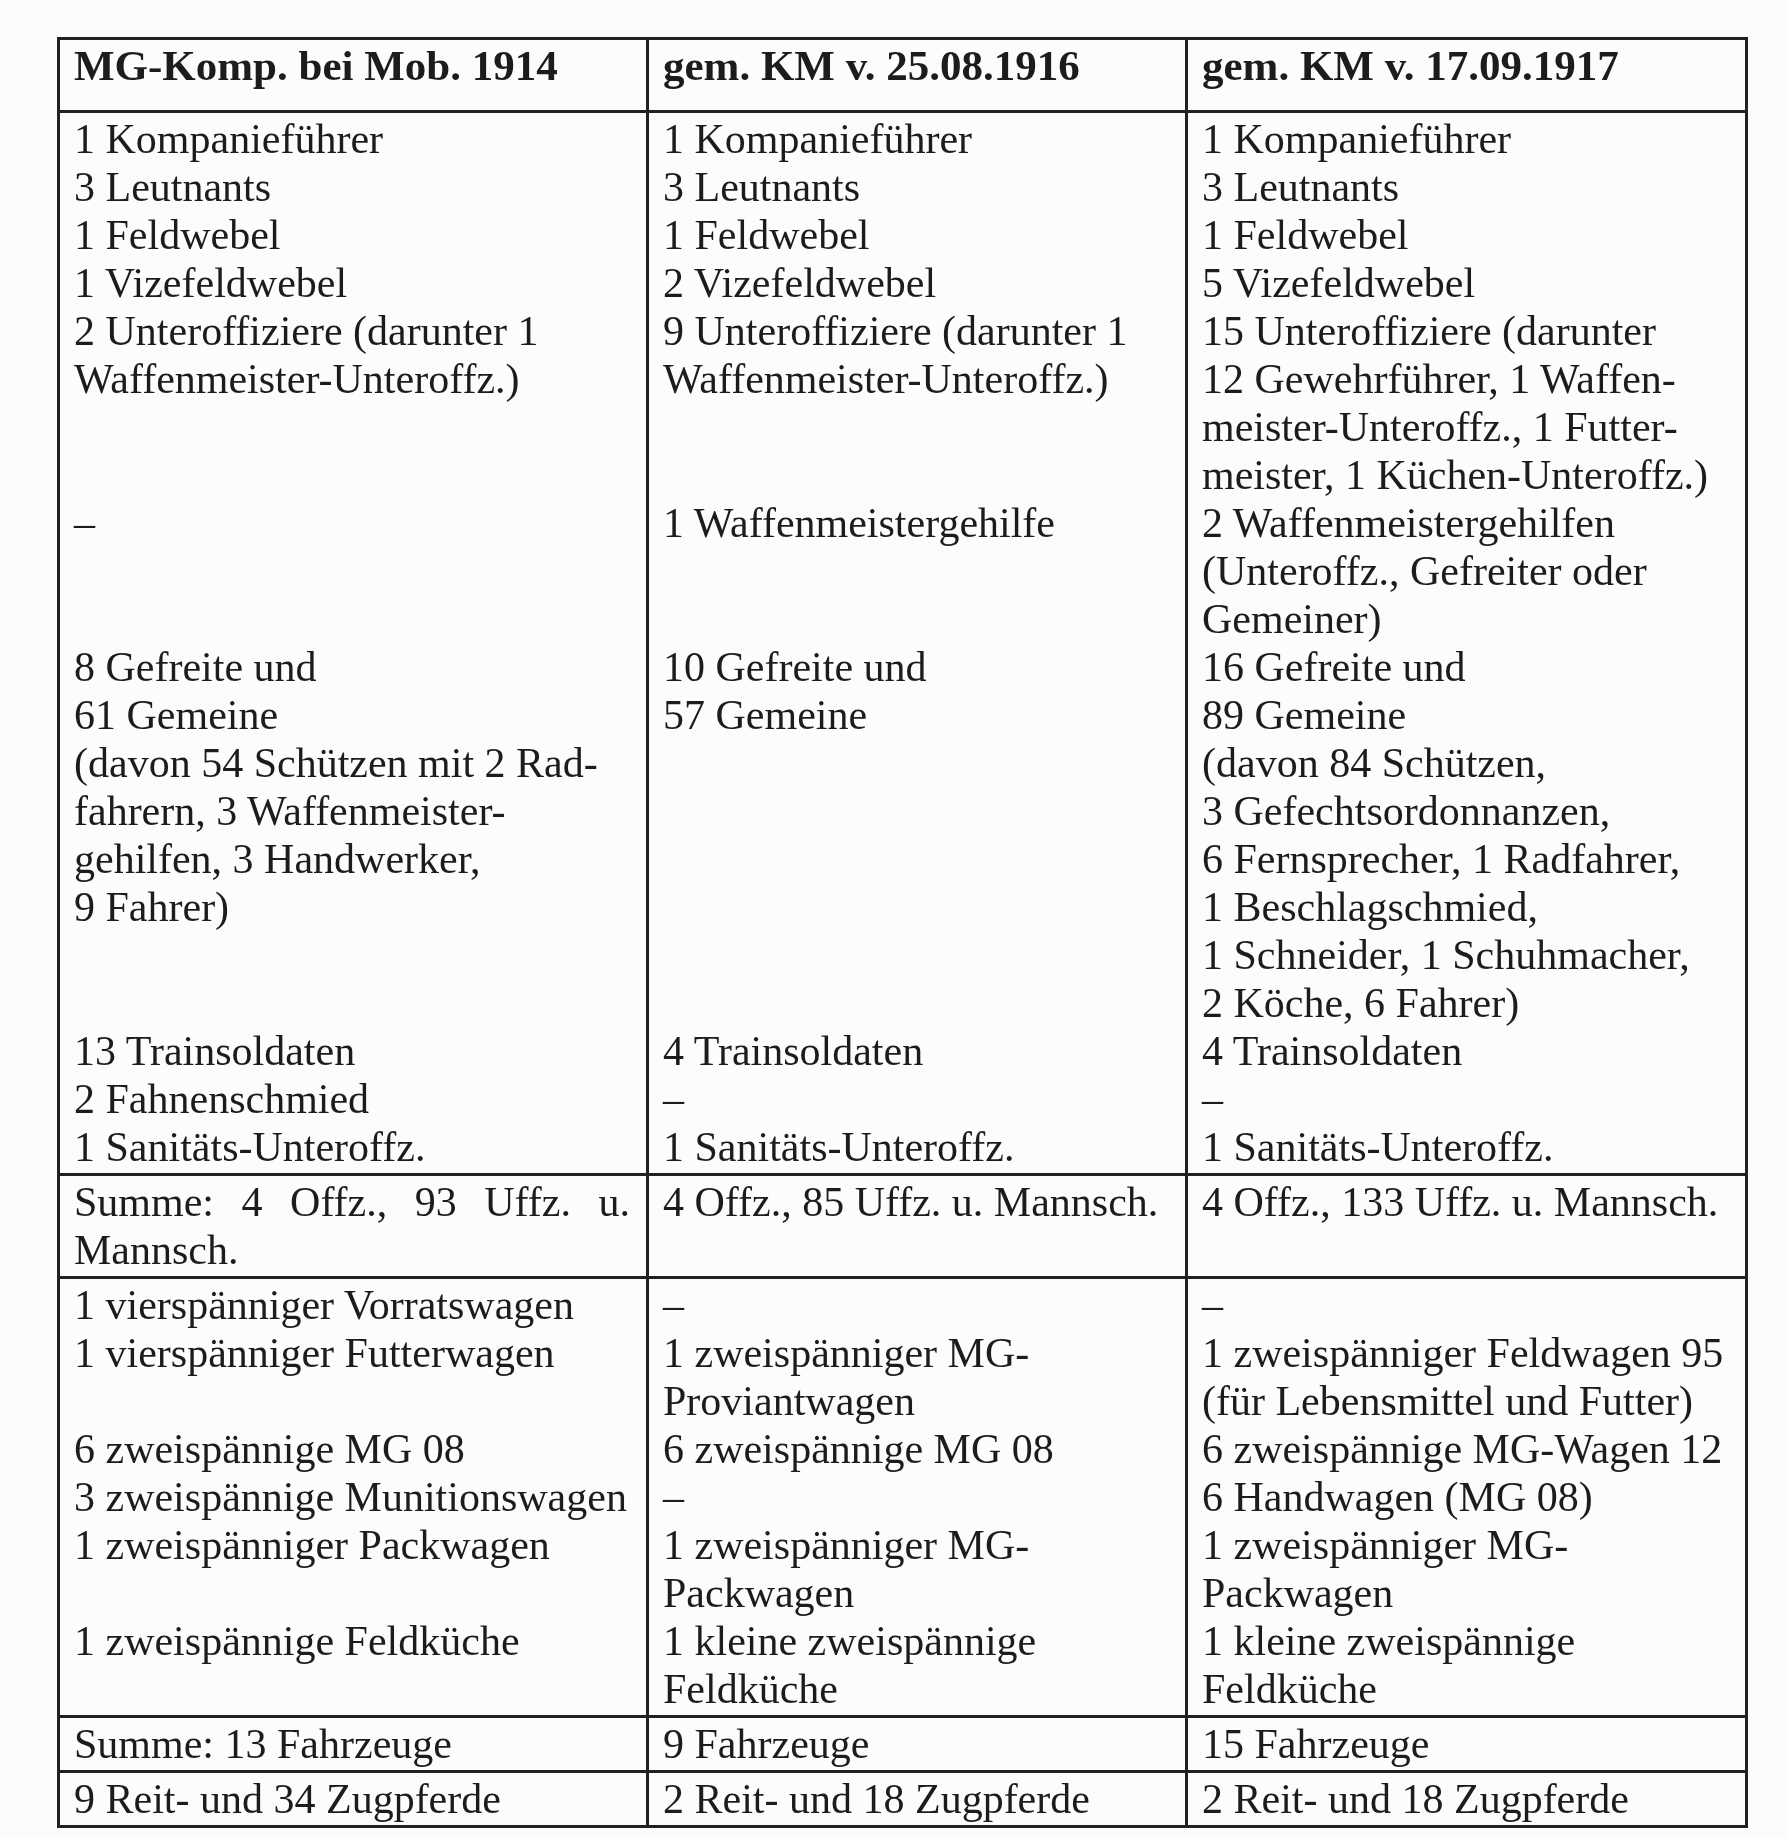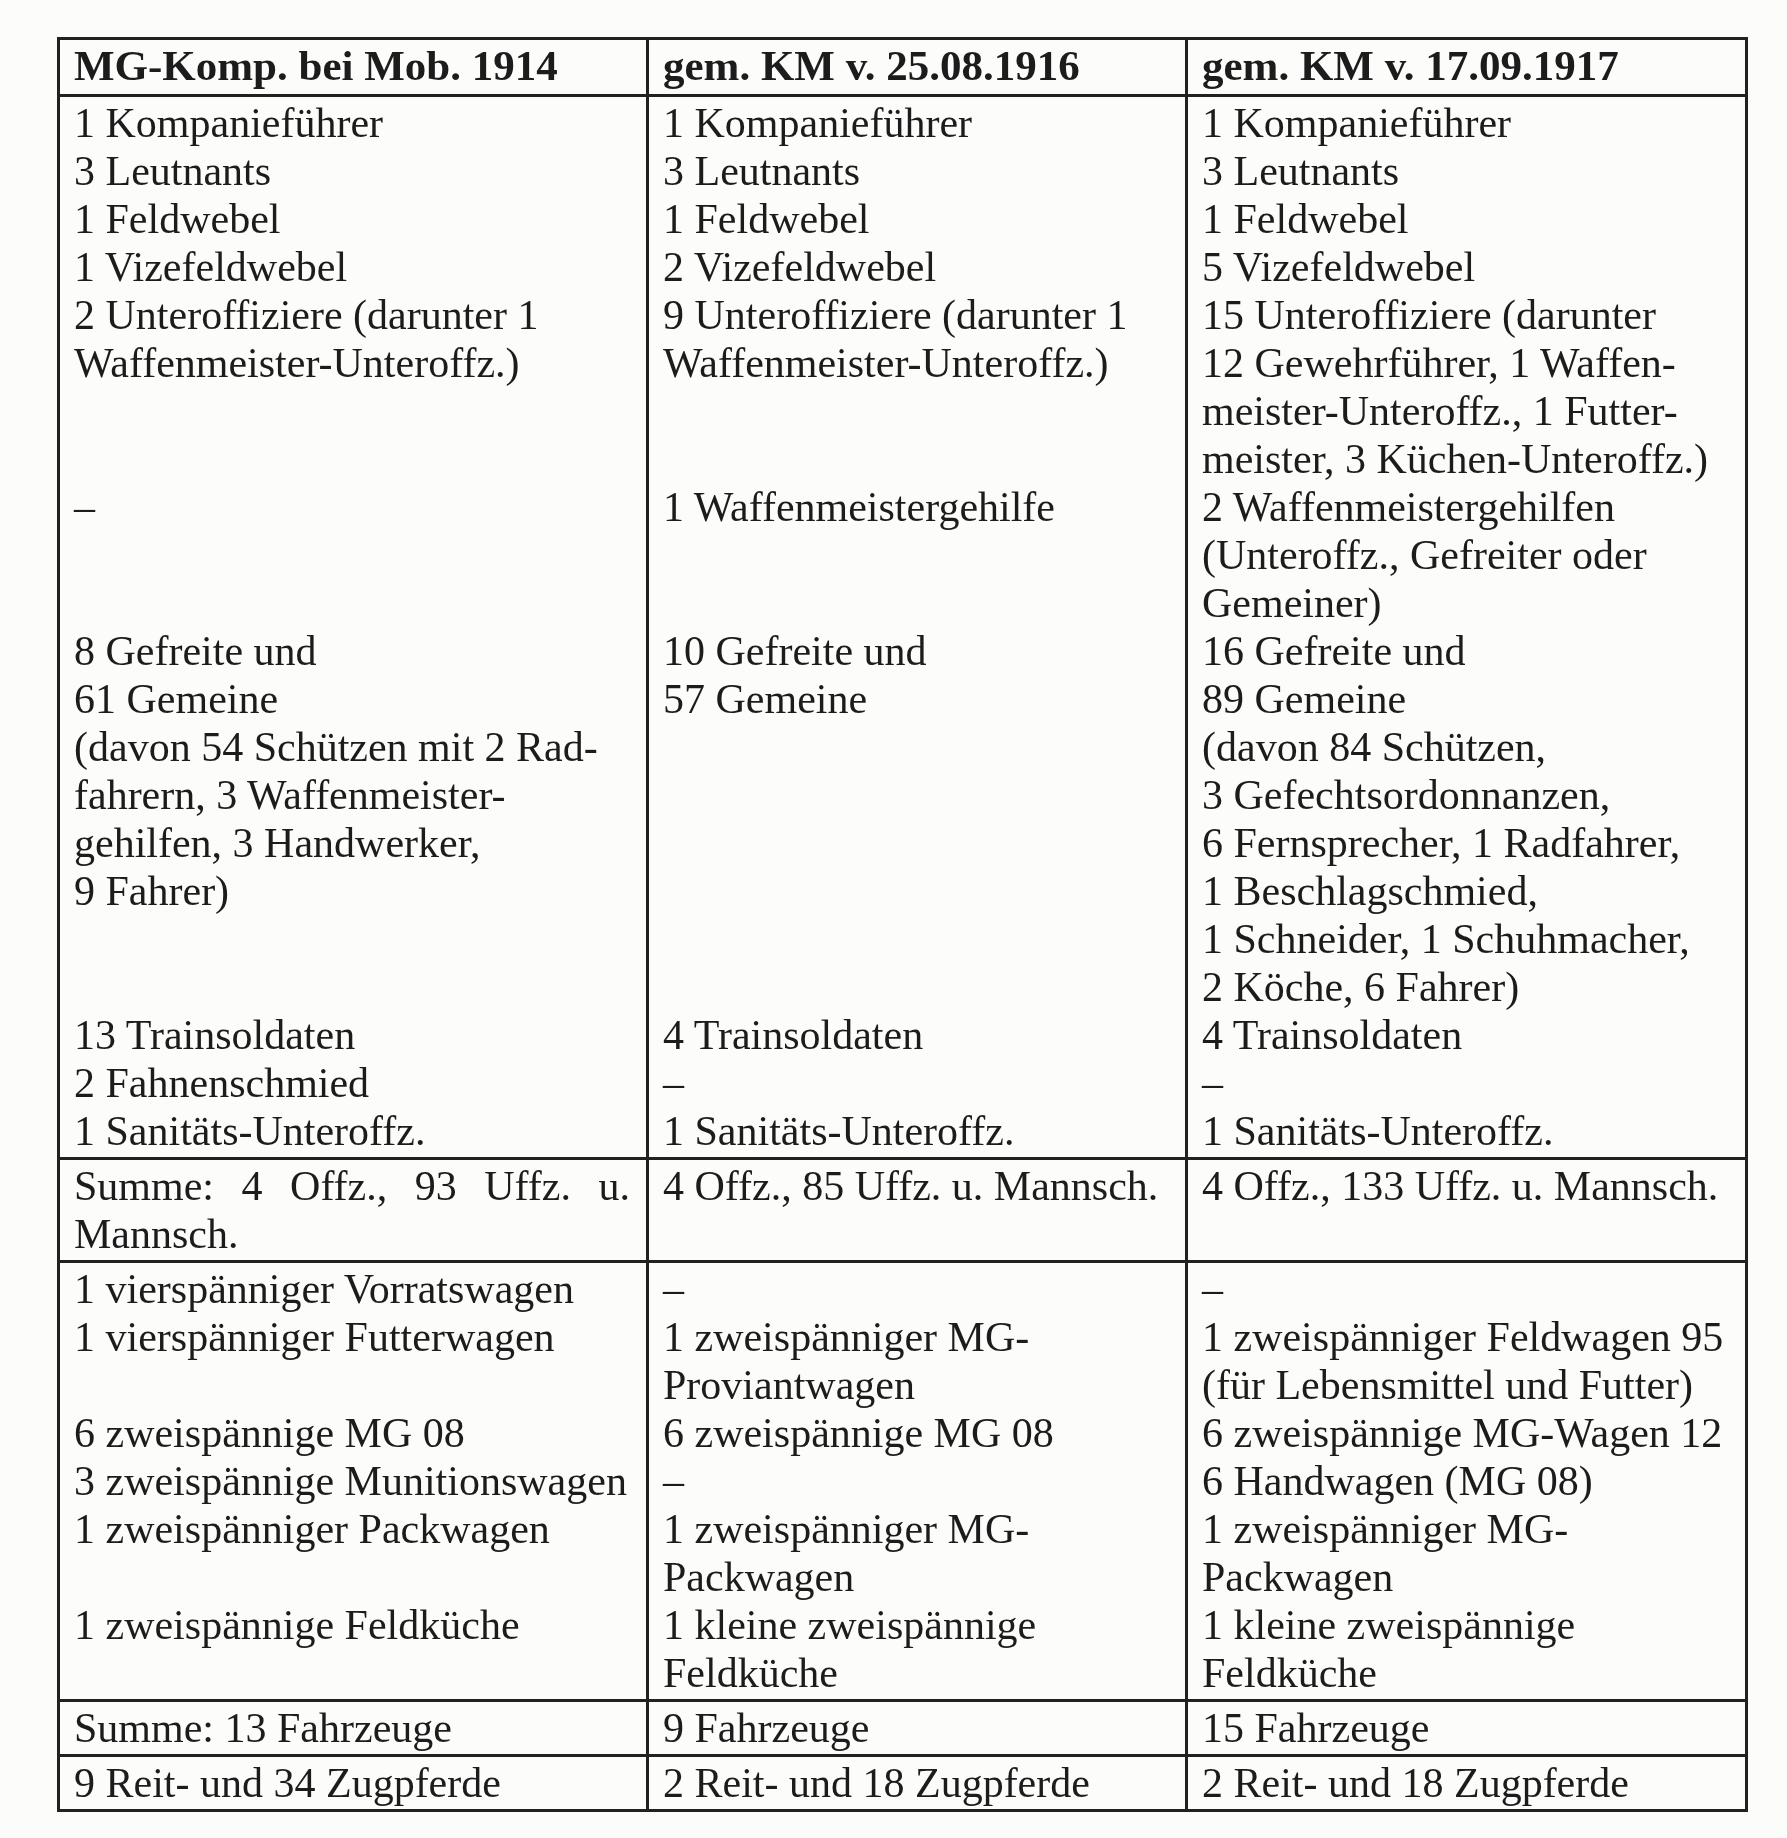--- a/index.html
+++ b/index.html
@@ -34,21 +34,21 @@
     padding: 2px 6px 2px 14px;
     overflow: hidden;
   }
   .tbl th {
     height: 50px;
     text-align: left;
     vertical-align: middle;
     font-weight: bold;
     font-size: 43px;
     padding-top: 0;
-    padding-bottom: 4px;
+    padding-bottom: 20px;
     white-space: nowrap;
   }
   .ln {
     min-height: 48px;
     line-height: 48px;
     font-size: 42px;
     white-space: nowrap;
   }
   .just {
     white-space: normal;
@@ -127,21 +127,21 @@
         <div class="ln">1 Sanitäts-Unteroffz.</div>
       </td>
       <td>
         <div class="ln">1 Kompanieführer</div>
         <div class="ln">3 Leutnants</div>
         <div class="ln">1 Feldwebel</div>
         <div class="ln">5 Vizefeldwebel</div>
         <div class="ln">15 Unteroffiziere (darunter</div>
         <div class="ln">12 Gewehrführer, 1 Waffen-</div>
         <div class="ln">meister-Unteroffz., 1 Futter-</div>
-        <div class="ln">meister, 3 Küchen-Unteroffz.)</div>
+        <div class="ln">meister, 1 Küchen-Unteroffz.)</div>
         <div class="ln">2 Waffenmeistergehilfen</div>
         <div class="ln">(Unteroffz., Gefreiter oder</div>
         <div class="ln">Gemeiner)</div>
         <div class="ln">16 Gefreite und</div>
         <div class="ln">89 Gemeine</div>
         <div class="ln">(davon 84 Schützen,</div>
         <div class="ln">3 Gefechtsordonnanzen,</div>
         <div class="ln">6 Fernsprecher, 1 Radfahrer,</div>
         <div class="ln">1 Beschlagschmied,</div>
         <div class="ln">1 Schneider, 1 Schuhmacher,</div>

